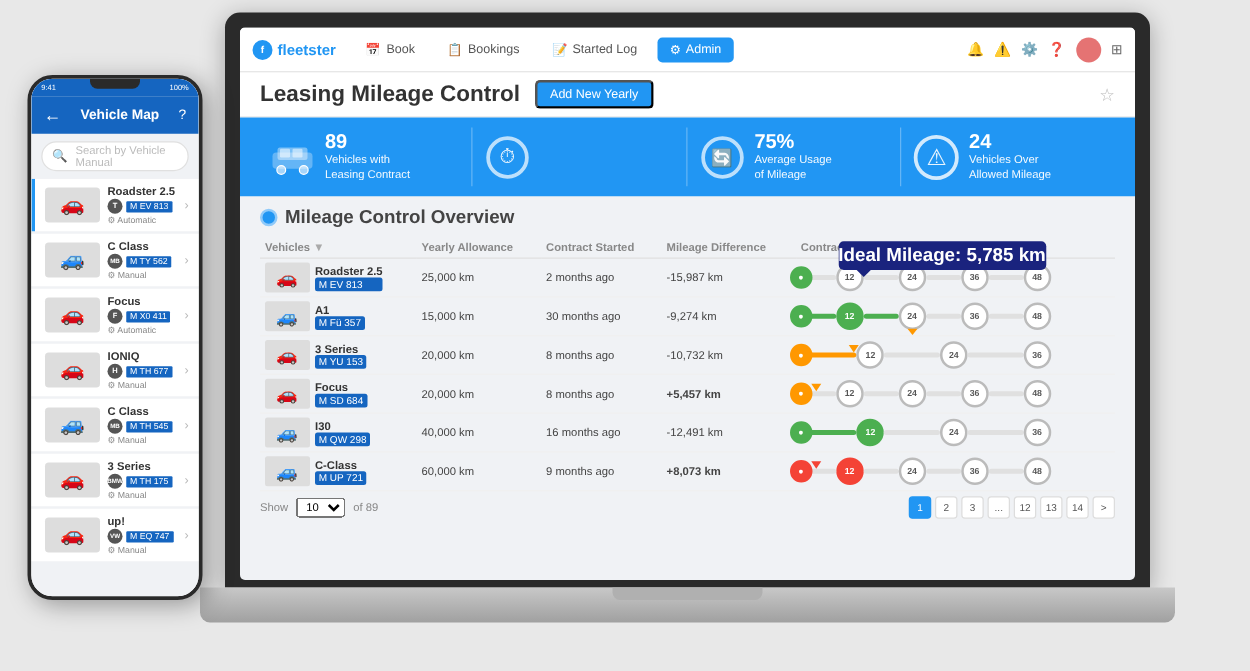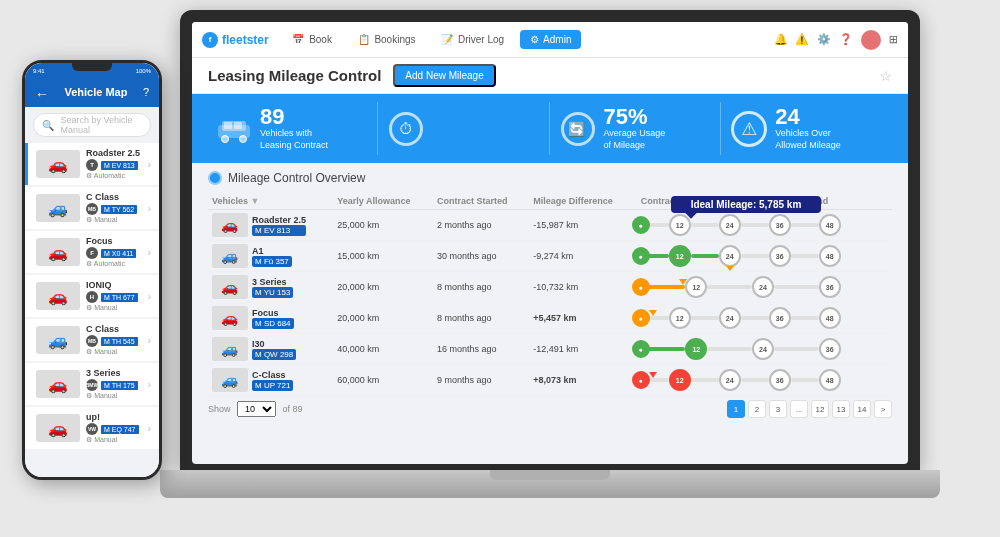--- a/index.html
+++ b/index.html
@@ -142,21 +142,21 @@
     .page-header {
       background: #fff;
       padding: 6px 16px;
       display: flex;
       align-items: center;
       gap: 12px;
       border-bottom: 1px solid #e8e8e8;
     }
 
     .page-title {
-      font-size: 15px;
+      font-size: 18px;
       font-weight: 600;
       color: #333;
     }
 
     .btn-primary {
       background: #2196F3;
       color: white;
       padding: 4px 10px;
       border-radius: 4px;
       font-size: 10px;
@@ -195,41 +195,41 @@
       width: 36px;
       height: 36px;
       display: flex;
       align-items: center;
       justify-content: center;
       font-size: 20px;
       flex-shrink: 0;
     }
 
     .stat-number {
-      font-size: 22px;
+      font-size: 16px;
       font-weight: bold;
       line-height: 1;
     }
 
     .stat-label {
       font-size: 9px;
       line-height: 1.3;
       opacity: 0.95;
     }
 
     
     .main-content {
       flex: 1;
       padding: 8px 16px;
       overflow: hidden;
     }
 
     .section-title {
-      font-size: 12px;
-      font-weight: 400;
+      font-size: 15px;
+      font-weight: 700;
       color: #444;
       margin-bottom: 8px;
       display: flex;
       align-items: center;
       gap: 6px;
     }
 
     .section-title::before {
       content: '';
       width: 10px;
@@ -333,23 +333,23 @@
       padding: 2px 4px;
       color: #666;
       font-size: 9px;
     }
 
     
     .tooltip-box {
       position: absolute;
       background: #1a237e;
       color: white;
-      padding: 3px 20px;
+      padding: 3px 0;
       border-radius: 4px;
-      font-size: 10px;
+      font-size: 15px;
       font-weight: 600;
       white-space: nowrap;
       top: -18px;
       left: 30px;
       z-index: 10;
     }
 
     .tooltip-box::after {
       content: '';
       position: absolute;
@@ -610,39 +610,39 @@
             <div class="nav-tab">
               <span>📅</span>
               <span>Book</span>
             </div>
             <div class="nav-tab">
               <span>📋</span>
               <span>Bookings</span>
             </div>
             <div class="nav-tab">
               <span>📝</span>
-              <span>Driver Log</span>
+              <span>Started Log</span>
             </div>
             <div class="nav-tab active">
               <span>⚙</span>
               <span>Admin</span>
             </div>
             <div class="nav-icons">
               <span>🔔</span>
               <span>⚠️</span>
               <span>⚙️</span>
               <span>❓</span>
               <span style="width:20px;height:20px;background:#e57373;border-radius:50%;display:inline-block;"></span>
               <span>⊞</span>
             </div>
           </div>
 
           <div class="page-header">
             <span class="page-title">Leasing Mileage Control</span>
-            <button class="btn-primary">Add New Mileage</button>
+            <button class="btn-primary">Add New Yearly</button>
             <div class="page-header-right">☆</div>
           </div>
 
           <div class="stats-bar">
             <div class="stat-card">
               <div class="stat-icon">
                 <svg width="36" height="28" viewBox="0 0 36 28" fill="none">
                   <rect x="2" y="10" width="32" height="13" rx="3" fill="rgba(255,255,255,0.3)"></rect>
                   <rect x="6" y="6" width="24" height="10" rx="2" fill="rgba(255,255,255,0.4)"></rect>
                   <circle cx="9" cy="24" r="3.5" fill="rgba(255,255,255,0.6)" stroke="white" stroke-width="1"></circle>

